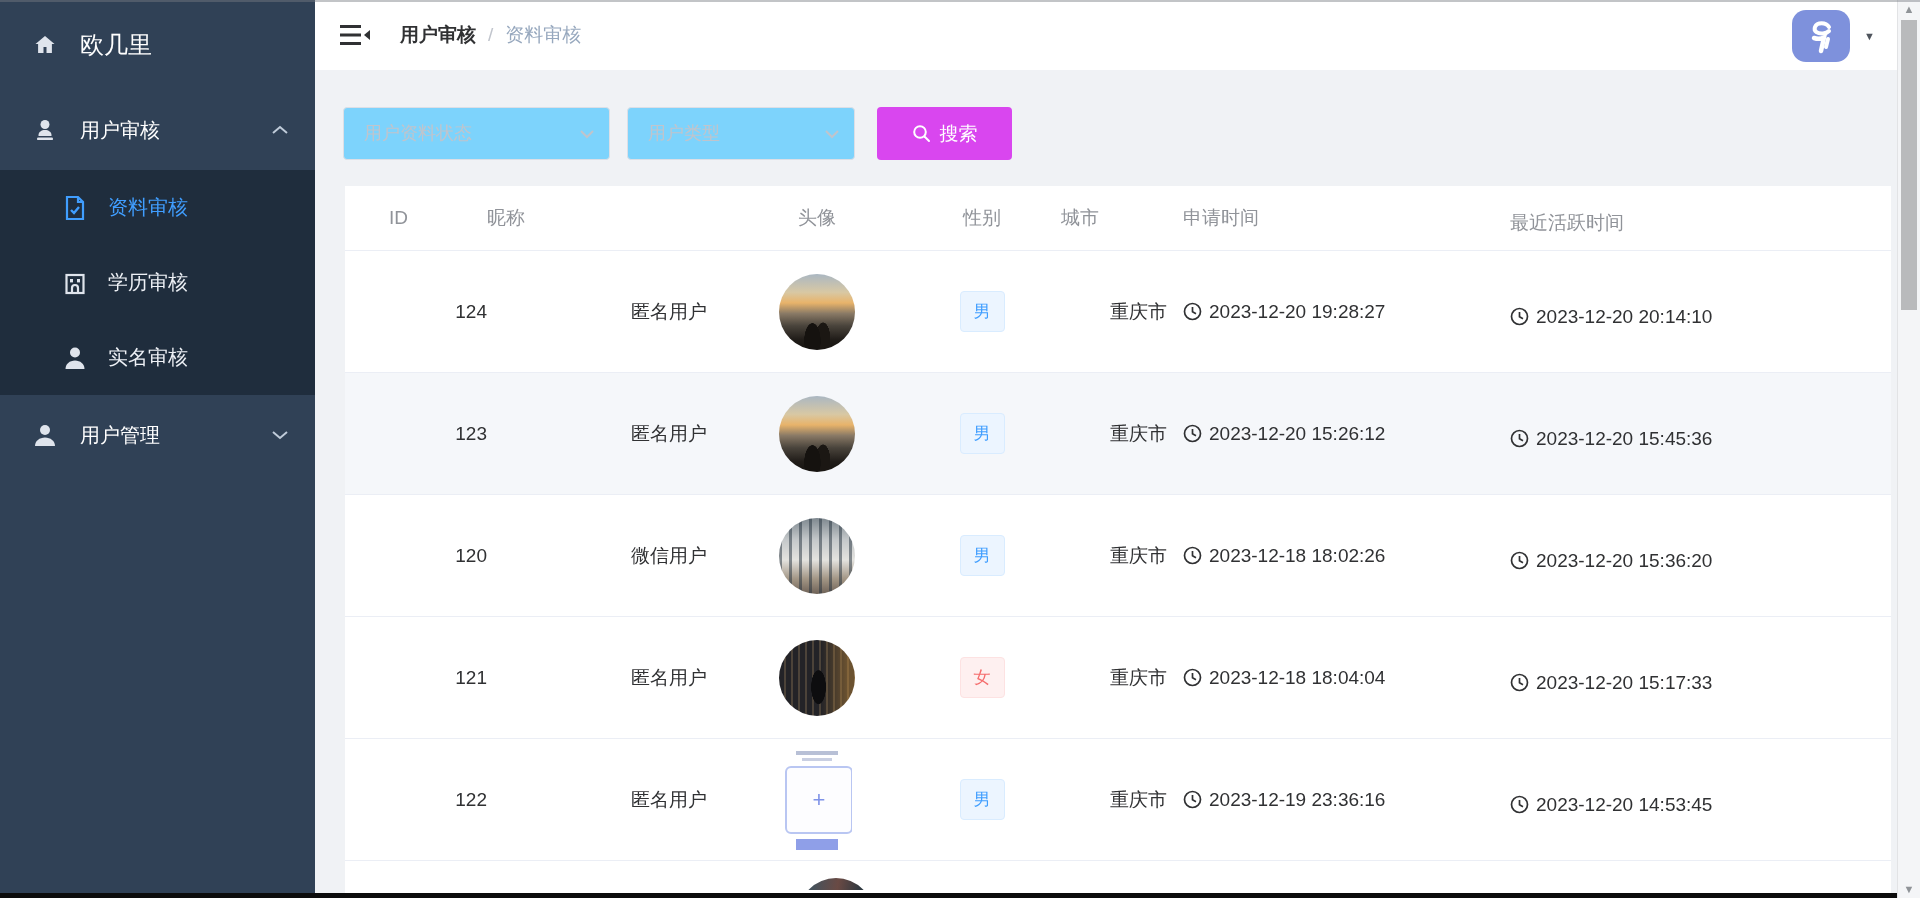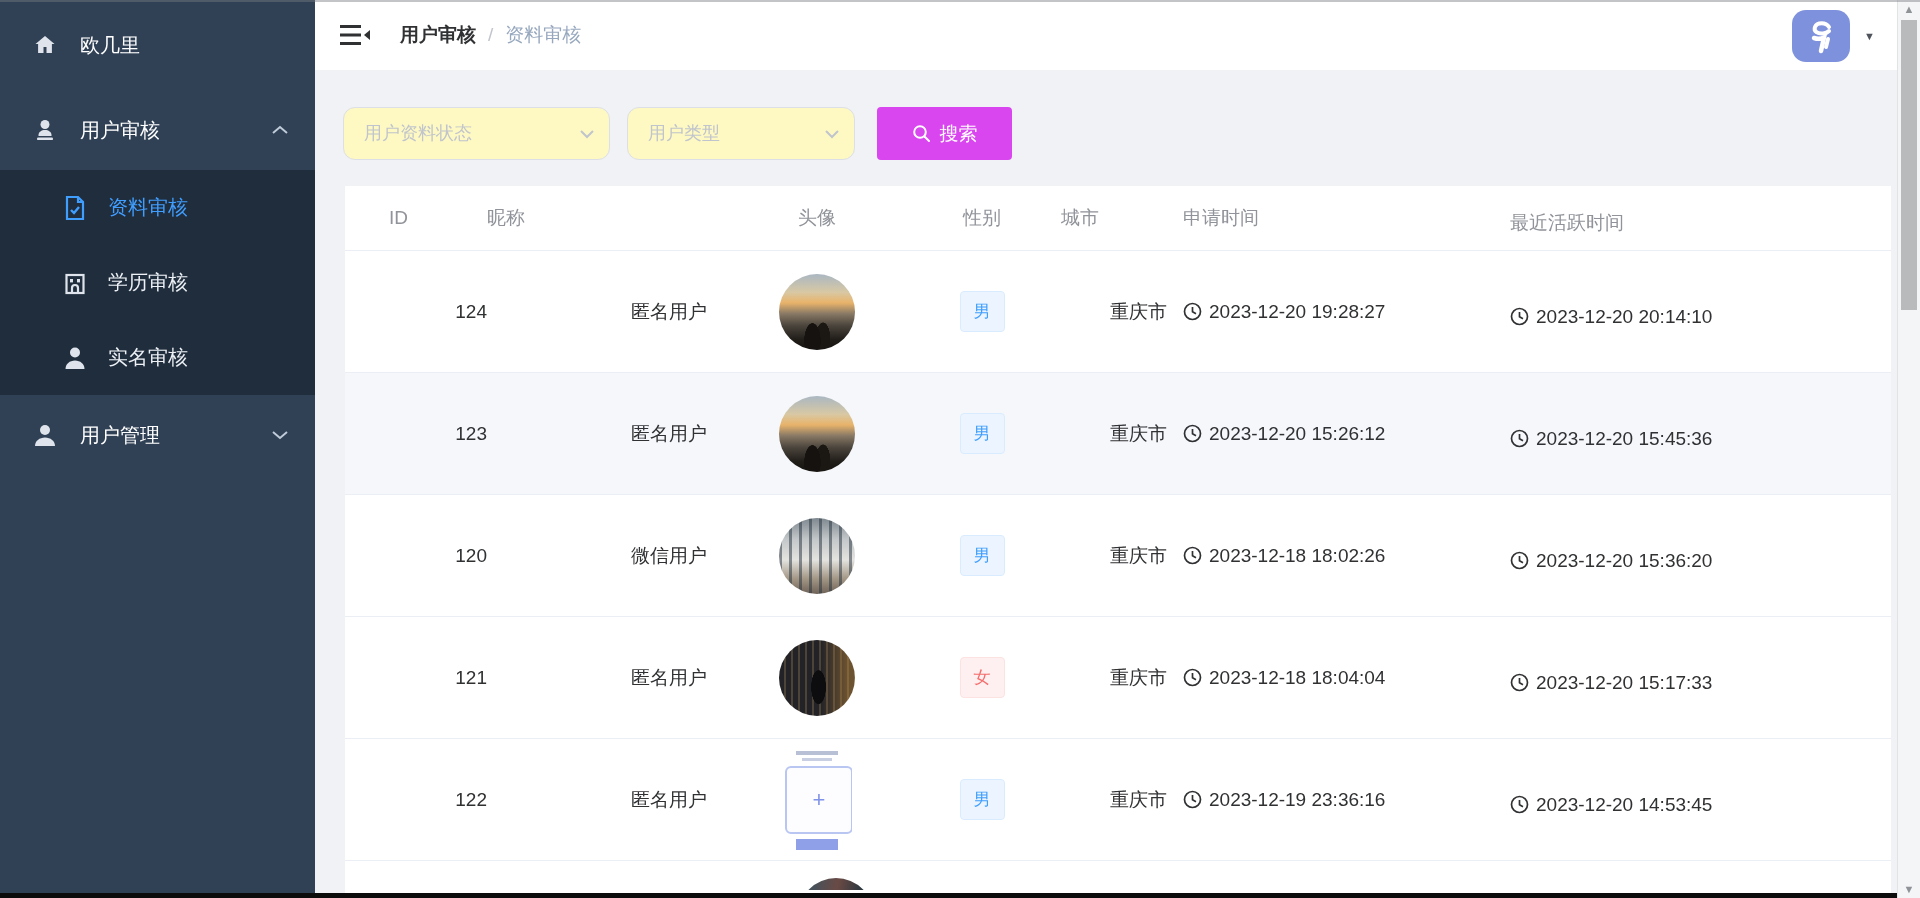--- a/index.html
+++ b/index.html
@@ -3,21 +3,21 @@
 <meta charset="utf-8">
 <style>
   * { margin:0; padding:0; box-sizing:border-box; }
   html,body { width:1920px; height:898px; overflow:hidden; }
   body { font-family:"Liberation Sans","DejaVu Sans",sans-serif; background:#fff; position:relative; }
 
   
   .sidebar { position:absolute; left:0; top:0; width:315px; height:893px; background:#304156; z-index:3; }
   .side-item { position:relative; display:flex; align-items:center; padding-left:32px; color:#fff; cursor:pointer; }
   .side-item .ic { width:26px; height:26px; margin-right:22px; flex:0 0 auto; display:flex; align-items:center; justify-content:center; }
-  .logo-item { height:90px; font-size:20px; }
+  .logo-item { height:90px; font-size:24px; }
   .menu-item { height:80px; font-size:20px; }
   .side-chevron { position:absolute; right:26px; top:50%; transform:translateY(-50%); }
   .submenu { background:#1f2d3d; }
   .sub-item { height:75px; padding-left:62px; font-size:20px; color:#eef1f6; }
   .sub-item .ic { margin-right:20px; }
   .sub-item.active { color:#409EFF; }
 
   
   .navbar { position:absolute; left:315px; top:0; width:1582px; height:70px; background:#fff; z-index:2; }
   .hamburger { position:absolute; left:25px; top:22px; width:30px; height:26px; cursor:pointer; }
@@ -25,21 +25,21 @@
   .crumb-parent { color:#303133; font-weight:bold; }
   .crumb-sep { color:#c0c4cc; }
   .crumb-current { color:#97a8be; }
   .nav-avatar { position:absolute; right:47px; top:10px; width:58px; height:52px; border-radius:14px; background:#7e91dc; cursor:pointer; display:flex; align-items:center; justify-content:center; }
   .nav-caret { position:absolute; right:22px; top:30px; font-size:11px; color:#4f545c; cursor:pointer; }
 
   
   .content { position:absolute; left:315px; top:70px; width:1582px; height:823px; background:#f0f2f5; }
 
   .filters { position:absolute; left:28px; top:37px; display:flex; align-items:center; }
-  .el-select { position:relative; height:53px; background:#fef9c3; border:1px solid #dcdfe6; border-radius:12px; cursor:pointer; }
+  .el-select { position:relative; height:53px; background:#7dd3fc; border:1px solid #dcdfe6; border-radius:4px; cursor:pointer; }
   .el-select input { width:100%; height:100%; border:none; outline:none; background:transparent; padding:0 45px 0 20px; font-size:18px; color:#606266; font-family:inherit; cursor:pointer; }
   .el-select input::placeholder { color:#c0c4cc; opacity:1; }
   .sel-status { width:267px; }
   .sel-type { width:228px; margin-left:17px; }
   .sel-arrow { position:absolute; right:14px; top:50%; transform:translateY(-50%); }
   .search-btn { margin-left:22px; width:135px; height:53px; background:#d946ef; color:#fff; border:none; border-radius:4px; font-size:19px; font-family:inherit; display:flex; align-items:center; justify-content:center; gap:9px; cursor:pointer; }
 
   
   .card { position:absolute; left:30px; top:116px; width:1546px; height:707px; background:#fff; overflow:hidden; }
   .t-row { display:flex; align-items:center; padding-left:44px; border-bottom:1px solid #ebeef5; background:#fff; }

